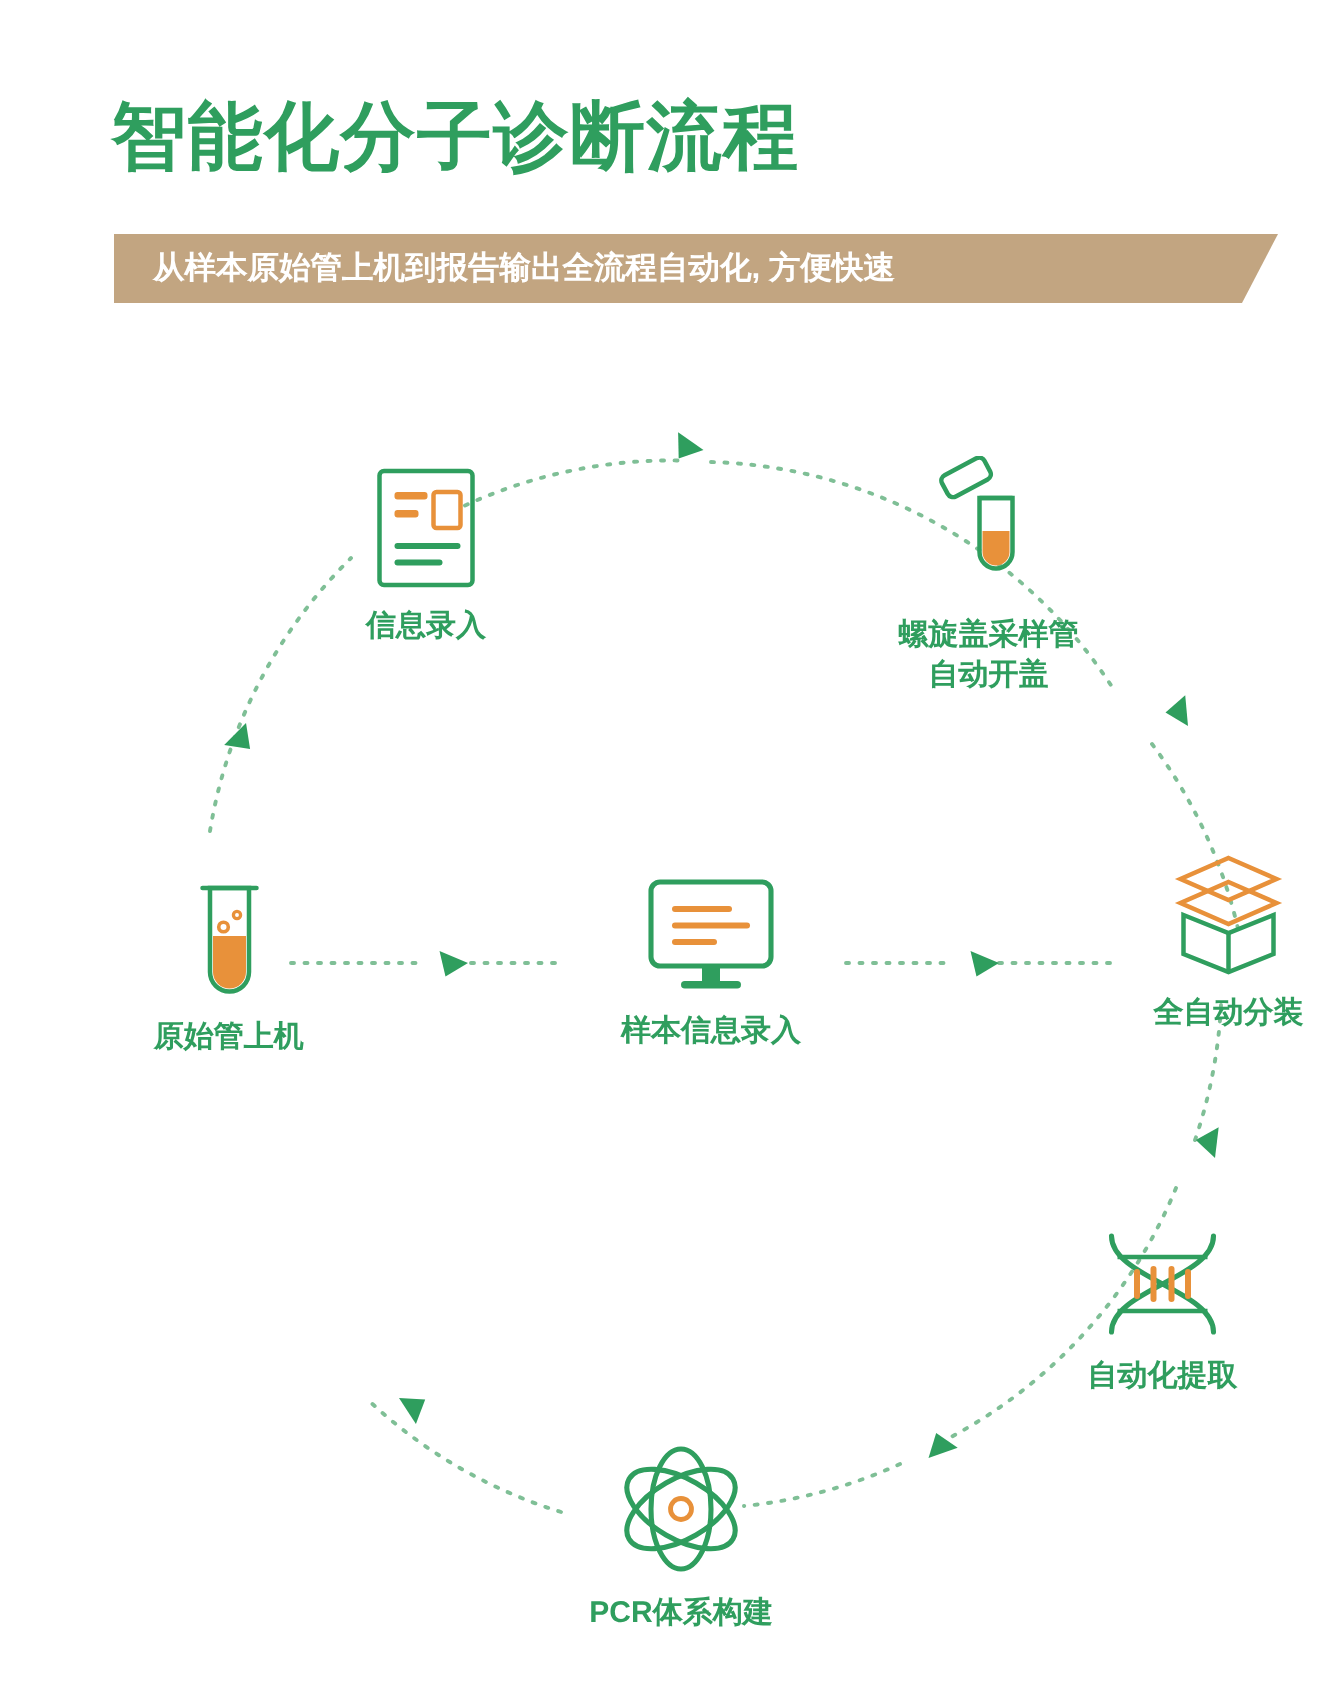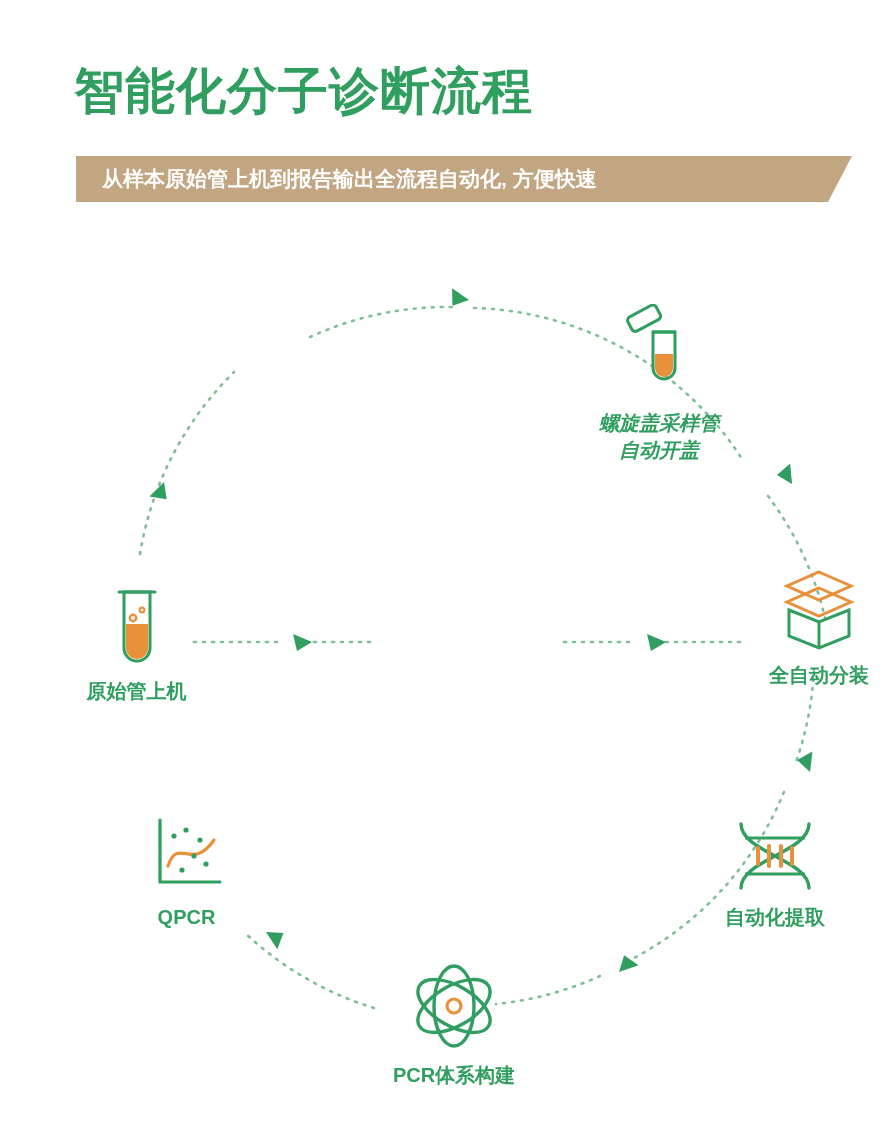--- a/index.html
+++ b/index.html
@@ -88,22 +88,22 @@
     margin-top: 10px;
     font-size: 20px;
     font-weight: bold;
     color: #2f9e5e;
     line-height: 1.35;
     white-space: pre-line;
   }
 
   
   .n-info       { left: 140px; top: 78px;  width: 200px; }
-  .n-screwcap   { left: 510px; top: 72px;  width: 210px; font-style: italic; }
-  .n-rawtube    { left: 0px;   top: 352px; width: 185px; }
+  .n-screwcap   { left: 510px; top: 72px;  width: 210px; }
+  .n-rawtube    { left: 16px;   top: 352px; width: 185px; }
   .n-sampleinfo { left: 330px; top: 352px; width: 200px; }
   .n-dispense   { left: 680px; top: 334px; width: 190px; }
   .n-extract    { left: 631px; top: 586px; width: 200px; }
   .n-pcr        { left: 300px; top: 728px; width: 220px; }
   .n-qpcr       { left: 60px;  top: 582px; width: 165px; }
 </style>
 </head>
 <body>
 
 <div id="page">
@@ -142,20 +142,31 @@
         <polygon points="0,0 -19,-8 -15,9" transform="translate(748,252) rotate(62)"></polygon>
         <polygon points="0,0 -19,-8 -15,9" transform="translate(766,540) rotate(74)"></polygon>
         <polygon points="0,0 -19,-8 -15,9" transform="translate(575,740) rotate(138)"></polygon>
         <polygon points="0,0 -19,-8 -15,9" transform="translate(222,700) rotate(214)"></polygon>
 
         <polygon points="0,0 -19,-8 -15,9" transform="translate(268,410)"></polygon>
         <polygon points="0,0 -19,-8 -15,9" transform="translate(622,410)"></polygon>
       </g>
     </svg>
 
+    <div class="node n-info">
+      <svg class="icon" width="70" height="84" viewBox="0 0 70 84">
+        <rect x="4" y="4" width="62" height="76" rx="3" fill="none" stroke="#2f9e5e" stroke-width="3"></rect>
+        <rect x="14" y="18" width="22" height="5" rx="2" fill="#e8913a"></rect>
+        <rect x="14" y="30" width="16" height="5" rx="2" fill="#e8913a"></rect>
+        <rect x="40" y="18" width="18" height="24" rx="2" fill="none" stroke="#e8913a" stroke-width="3"></rect>
+        <rect x="14" y="52" width="44" height="4" rx="2" fill="#2f9e5e"></rect>
+        <rect x="14" y="63" width="32" height="4" rx="2" fill="#2f9e5e"></rect>
+      </svg>
+      <span class="label">信息录入</span>
+    </div>
 
     <div class="node n-screwcap">
       <svg class="icon" width="80" height="96" viewBox="0 0 80 96">
         <g transform="rotate(-28 26 16)">
           <rect x="10" y="6" width="32" height="16" rx="4" fill="none" stroke="#2f9e5e" stroke-width="3"></rect>
         </g>
         <path d="M34 28 h22 v36 a11 11 0 0 1 -22 0 z" fill="none" stroke="#2f9e5e" stroke-width="3"></path>
         <path d="M36 50 h18 v14 a9 9 0 0 1 -18 0 z" fill="#e8913a"></path>
         <line x1="34" y1="28" x2="56" y2="28" stroke="#2f9e5e" stroke-width="3"></line>
       </svg>
@@ -167,20 +178,31 @@
       <svg class="icon" width="62" height="84" viewBox="0 0 62 84">
         <path d="M18 8 h26 v56 a13 13 0 0 1 -26 0 z" fill="none" stroke="#2f9e5e" stroke-width="3"></path>
         <line x1="13" y1="8" x2="49" y2="8" stroke="#2f9e5e" stroke-width="3" stroke-linecap="round"></line>
         <path d="M20 40 h22 v24 a11 11 0 0 1 -22 0 z" fill="#e8913a"></path>
         <circle cx="27" cy="34" r="3.2" fill="none" stroke="#e8913a" stroke-width="2.4"></circle>
         <circle cx="36" cy="26" r="2.4" fill="none" stroke="#e8913a" stroke-width="2.2"></circle>
       </svg>
       <span class="label">原始管上机</span>
     </div>
 
+    <div class="node n-sampleinfo">
+      <svg class="icon" width="96" height="80" viewBox="0 0 96 80">
+        <rect x="8" y="4" width="80" height="56" rx="6" fill="none" stroke="#2f9e5e" stroke-width="3.4"></rect>
+        <rect x="22" y="20" width="40" height="4" rx="2" fill="#e8913a"></rect>
+        <rect x="22" y="31" width="52" height="4" rx="2" fill="#e8913a"></rect>
+        <rect x="22" y="42" width="30" height="4" rx="2" fill="#e8913a"></rect>
+        <rect x="42" y="60" width="12" height="10" fill="#2f9e5e"></rect>
+        <rect x="28" y="70" width="40" height="5" rx="2.5" fill="#2f9e5e"></rect>
+      </svg>
+      <span class="label">样本信息录入</span>
+    </div>
 
     <div class="node n-dispense">
       <svg class="icon" width="88" height="86" viewBox="0 0 88 86">
         <polygon points="44,6 76,20 44,34 12,20" fill="none" stroke="#e8913a" stroke-width="3"></polygon>
         <polygon points="44,22 76,36 44,50 12,36" fill="none" stroke="#e8913a" stroke-width="3"></polygon>
         <path d="M14 44 L44 56 L74 44 L74 70 L44 82 L14 70 Z" fill="none" stroke="#2f9e5e" stroke-width="3"></path>
         <line x1="44" y1="56" x2="44" y2="82" stroke="#2f9e5e" stroke-width="3"></line>
       </svg>
       <span class="label">全自动分装</span>
     </div>
@@ -202,28 +224,15 @@
     <div class="node n-pcr">
       <svg class="icon" width="110" height="92" viewBox="0 0 110 92">
         <ellipse cx="55" cy="46" rx="20" ry="40" fill="none" stroke="#2f9e5e" stroke-width="3.4"></ellipse>
         <ellipse cx="55" cy="46" rx="20" ry="40" fill="none" stroke="#2f9e5e" stroke-width="3.4" transform="rotate(60 55 46)"></ellipse>
         <ellipse cx="55" cy="46" rx="20" ry="40" fill="none" stroke="#2f9e5e" stroke-width="3.4" transform="rotate(-60 55 46)"></ellipse>
         <circle cx="55" cy="46" r="7" fill="none" stroke="#e8913a" stroke-width="3.2"></circle>
       </svg>
       <span class="label">PCR体系构建</span>
     </div>
 
-    <div class="node n-qpcr">
-      <svg class="icon" width="78" height="80" viewBox="0 0 78 80">
-        <polyline points="12,6 12,68 72,68" fill="none" stroke="#2f9e5e" stroke-width="3.2" stroke-linecap="round"></polyline>
-        <path d="M20 52 C 30 22, 44 58, 66 26" fill="none" stroke="#e8913a" stroke-width="3.2" stroke-linecap="round"></path>
-        <circle cx="26" cy="22" r="2.6" fill="#2f9e5e"></circle>
-        <circle cx="38" cy="16" r="2.6" fill="#2f9e5e"></circle>
-        <circle cx="52" cy="26" r="2.6" fill="#2f9e5e"></circle>
-        <circle cx="34" cy="56" r="2.6" fill="#2f9e5e"></circle>
-        <circle cx="58" cy="50" r="2.6" fill="#2f9e5e"></circle>
-        <circle cx="46" cy="42" r="2.6" fill="#2f9e5e"></circle>
-      </svg>
-      <span class="label">QPCR</span>
-    </div>
 
   </div>
 </div>
 
 </body></html>

